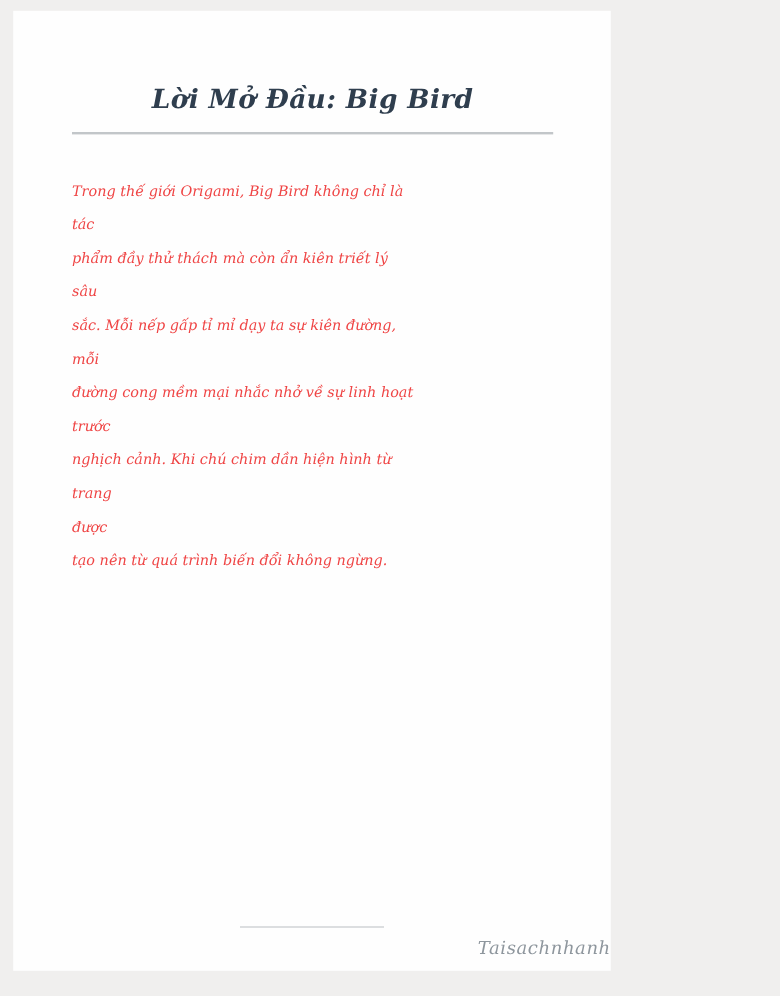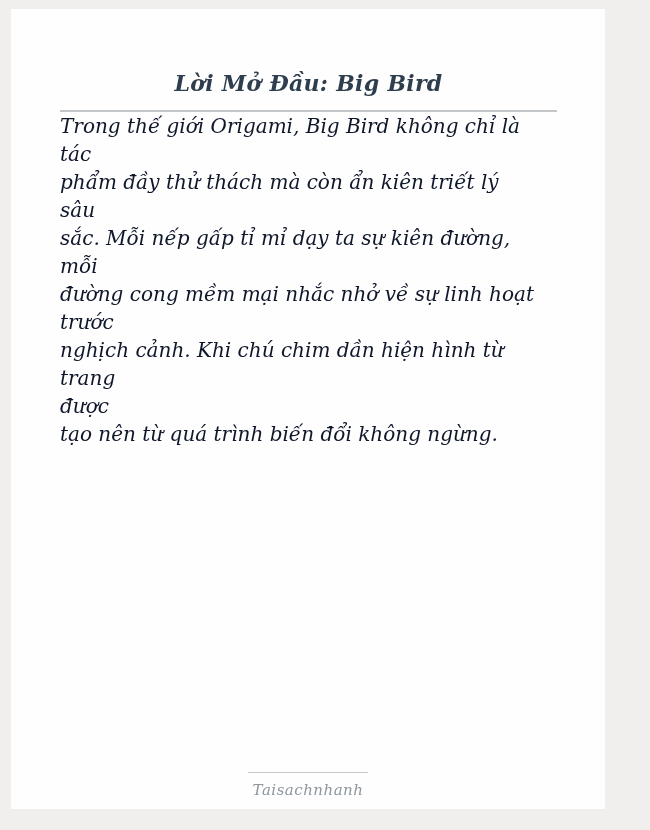--- a/index.html
+++ b/index.html
@@ -11,21 +11,21 @@
     height: 830px;
     background: #f0efee;
     position: relative;
     overflow: hidden;
     font-family: "DejaVu Serif", serif;
   }
   .page {
     position: absolute;
     left: 11px;
     top: 9px;
-    width: 594px;
+    width: 498px;
     height: 800px;
     background: #fefefe;
   }
   .content {
     padding: 61px 48px 0 49px;
   }
   .doc-title {
     margin: 0;
     font-size: 22px;
     line-height: 26px;
@@ -35,34 +35,35 @@
     color: #2f3e4e;
     letter-spacing: 0.3px;
   }
   .title-rule {
     height: 2px;
     background: #c2c6c9;
     border: none;
     margin: 14px 0 0 0;
   }
   .body-text {
-    color: #0f172a;
+    margin-top: 33px;
+    color: #ef4444;
     font-style: italic;
-    font-size: 20px;
+    font-size: 12px;
   }
   .body-line {
     line-height: 28px;
     white-space: nowrap;
   }
   .footer {
     position: absolute;
     left: 0;
     right: 0;
     bottom: 8px;
-    text-align: center;
+    text-align: right;
   }
   .footer-rule {
     width: 120px;
     height: 1px;
     background: #c6c9cc;
     border: none;
     margin: 0 auto 6px auto;
   }
   .footer-brand {
     font-style: italic;

